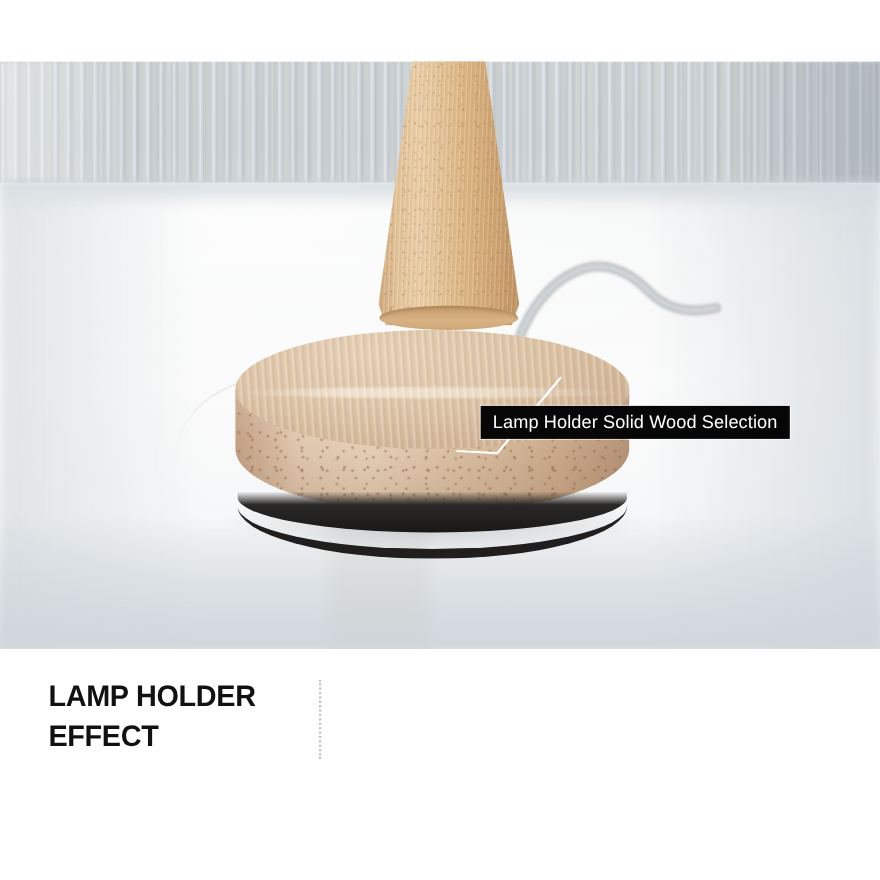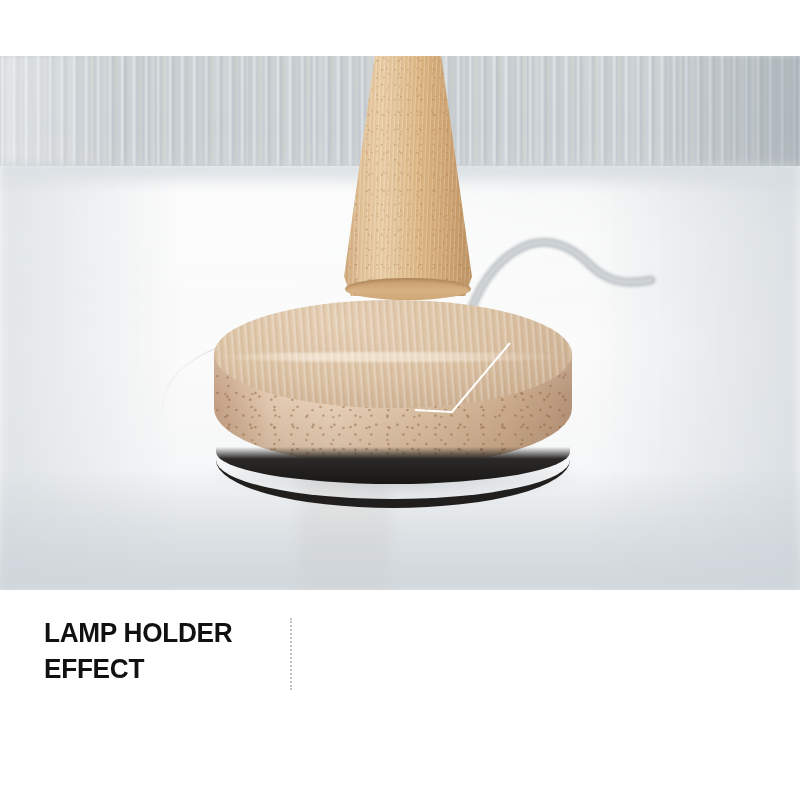--- a/index.html
+++ b/index.html
@@ -373,20 +373,23 @@
     </div>
     <div class="felt-pad"></div>
     <div class="felt-pad-top"></div>
     <div class="base-top"></div>
     <div class="base-rim-light"></div>
 
     <svg class="callout-line" viewBox="0 0 800 534">
       <polyline points="510,287 452,356 415,354" fill="none" stroke="#ffffff" stroke-width="2" stroke-linejoin="miter" stroke-linecap="butt"></polyline>
     </svg>
 
+    <div class="callout-label">
+      <span>Lamp Holder Solid Wood Selection</span>
+    </div>
   </div>
 
   <div class="footer">
     <div class="footer-inner">
       <div class="headline">LAMP HOLDER EFFECT</div>
       <div class="divider"></div>
     </div>
   </div>
 
 </div>

